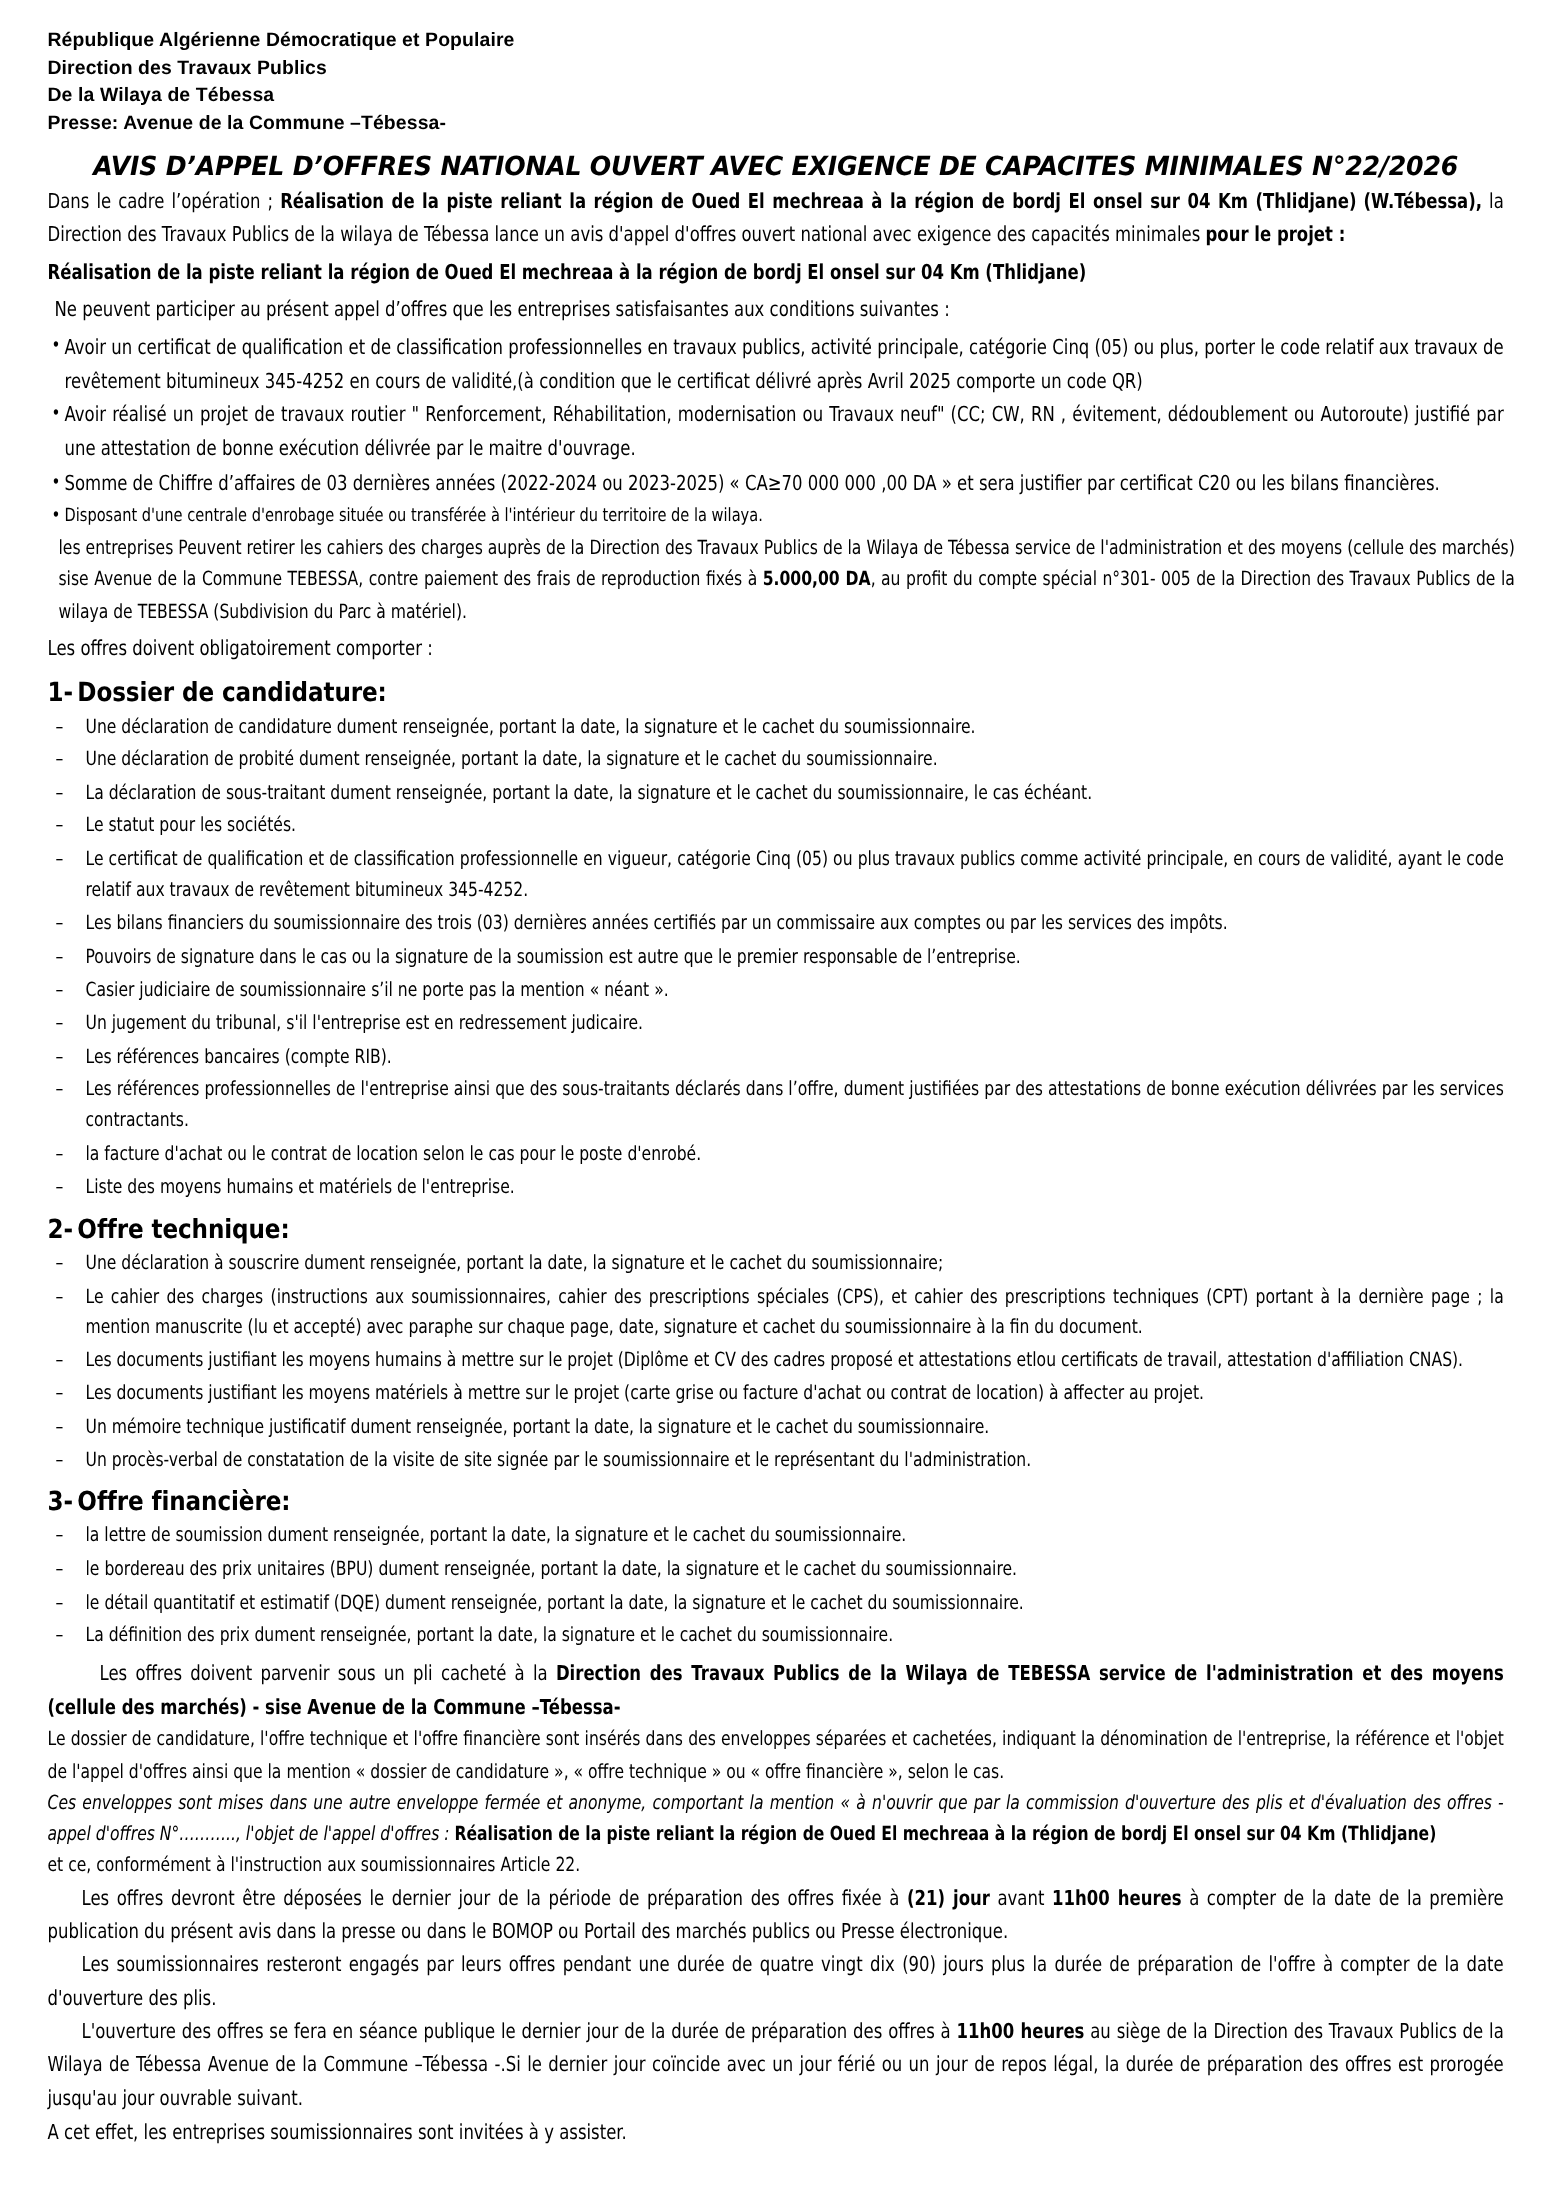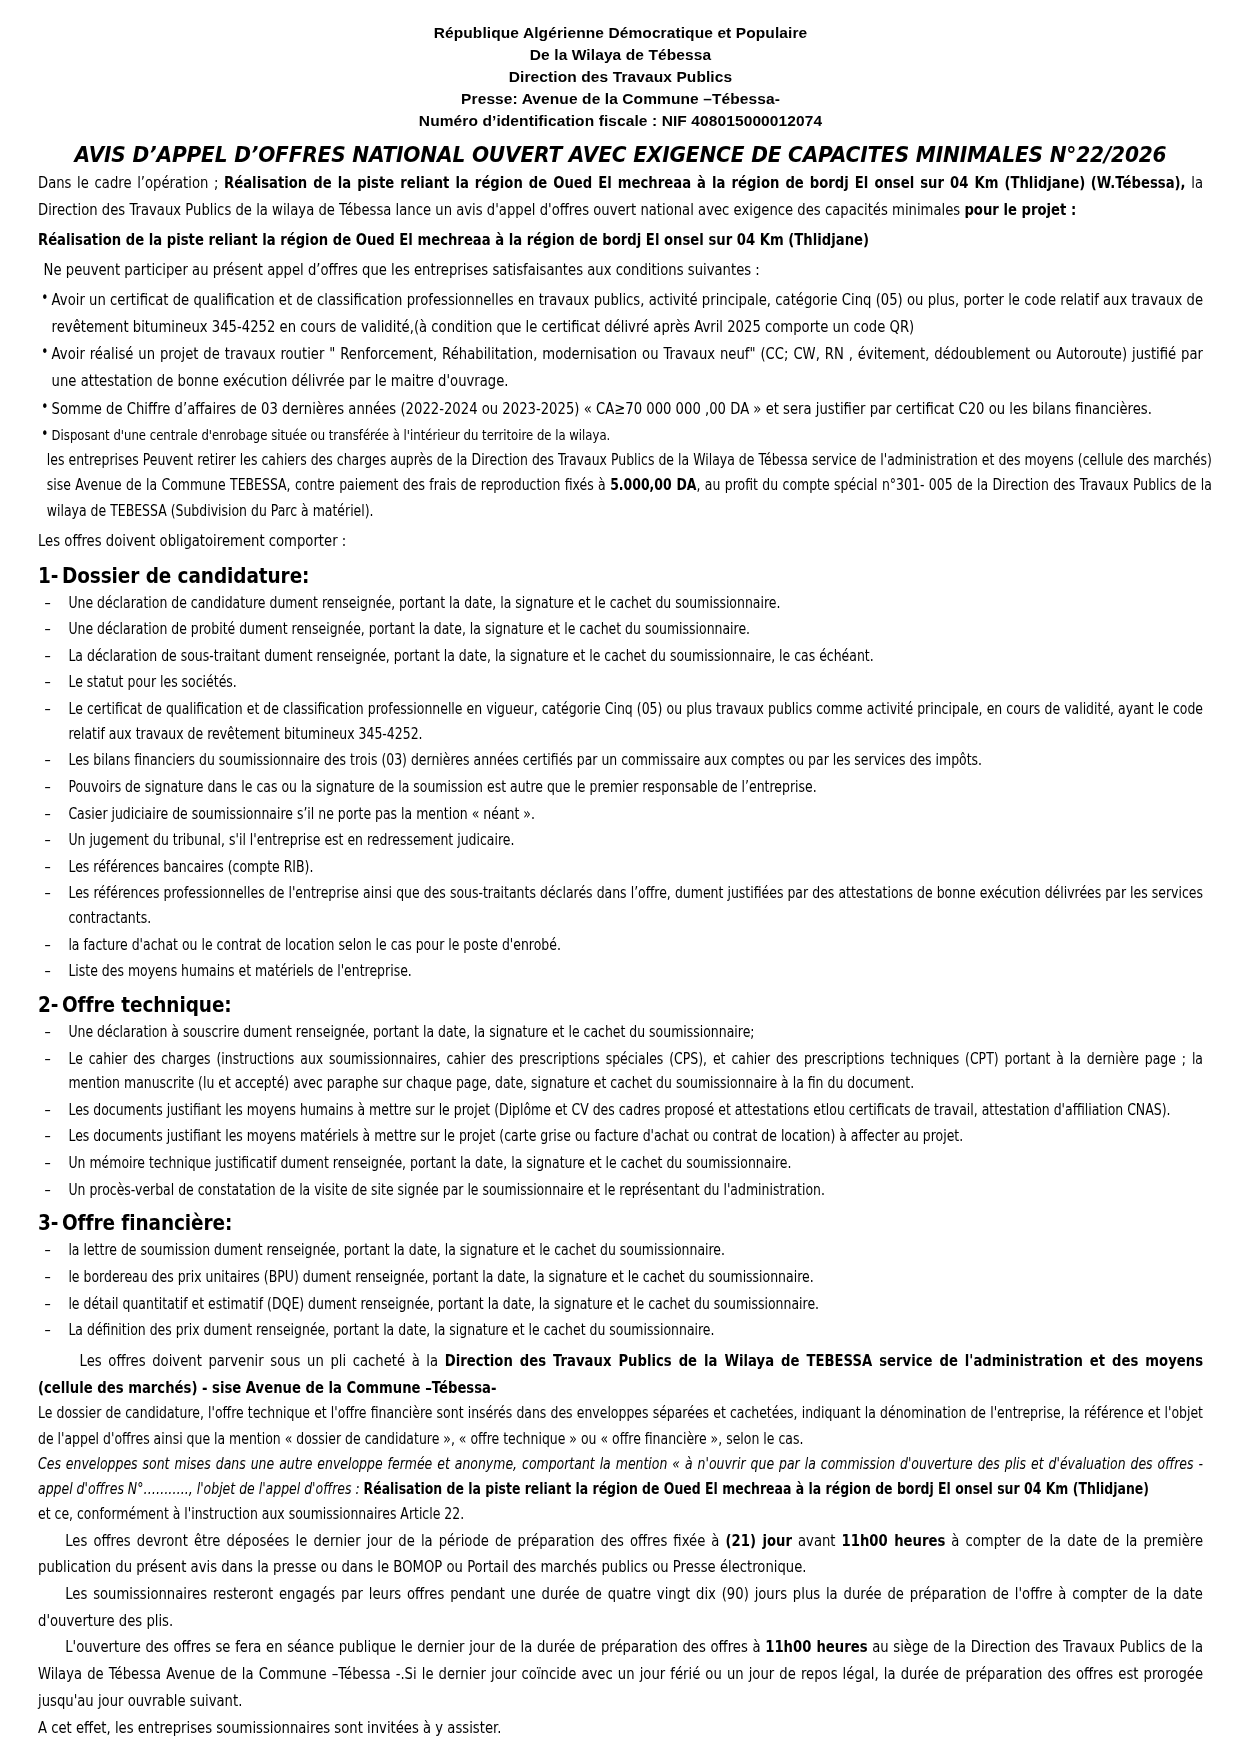--- a/index.html
+++ b/index.html
@@ -17,21 +17,21 @@
   .page {
     width: 1241px;
     min-height: 1754px;
     box-sizing: border-box;
     padding: 22px 38px 18px 38px;
     position: relative;
   }
 
   
   .header {
-    text-align: center;
+    text-align: left;
     font-family: "Liberation Sans", sans-serif;
     font-weight: bold;
     font-size: 15.5px;
     line-height: 1.42;
     letter-spacing: 0.1px;
   }
   .header div { white-space: nowrap; }
 
   
   .doc-title {
@@ -134,24 +134,23 @@
 
   .tail-note { font-size: 15.6px; }
 </style>
 </head>
 <body>
 
 <div class="page">
 
   <div class="header">
     <div>République Algérienne Démocratique et Populaire</div>
+    <div>Direction des Travaux Publics</div>
     <div>De la Wilaya de Tébessa</div>
-    <div>Direction des Travaux Publics</div>
     <div>Presse: Avenue de la Commune –Tébessa-</div>
-    <div>Numéro d’identification fiscale : NIF 408015000012074</div>
   </div>
 
   <div class="doc-title">AVIS D’APPEL D’OFFRES NATIONAL OUVERT AVEC EXIGENCE DE CAPACITES MINIMALES N°22/2026</div>
 
   <p class="body-text intro"><span>Dans le cadre l’opération ;</span> <span class="b">Réalisation de la piste reliant la région de Oued El mechreaa à la région de bordj El onsel sur 04 Km (Thlidjane)</span> <span class="b">(W.Tébessa),</span><span> la Direction des Travaux Publics de la wilaya de Tébessa lance un avis d'appel d'offres ouvert national avec exigence des capacités minimales </span><span class="b">pour le projet :</span></p>
 
   <p class="body-text nojust project-line">Réalisation de la piste reliant la région de Oued El mechreaa à la région de bordj El onsel sur 04 Km (Thlidjane)</p>
 
   <p class="body-text nojust cond-line">Ne peuvent participer au présent appel d’offres que les entreprises satisfaisantes aux conditions suivantes :</p>
 

